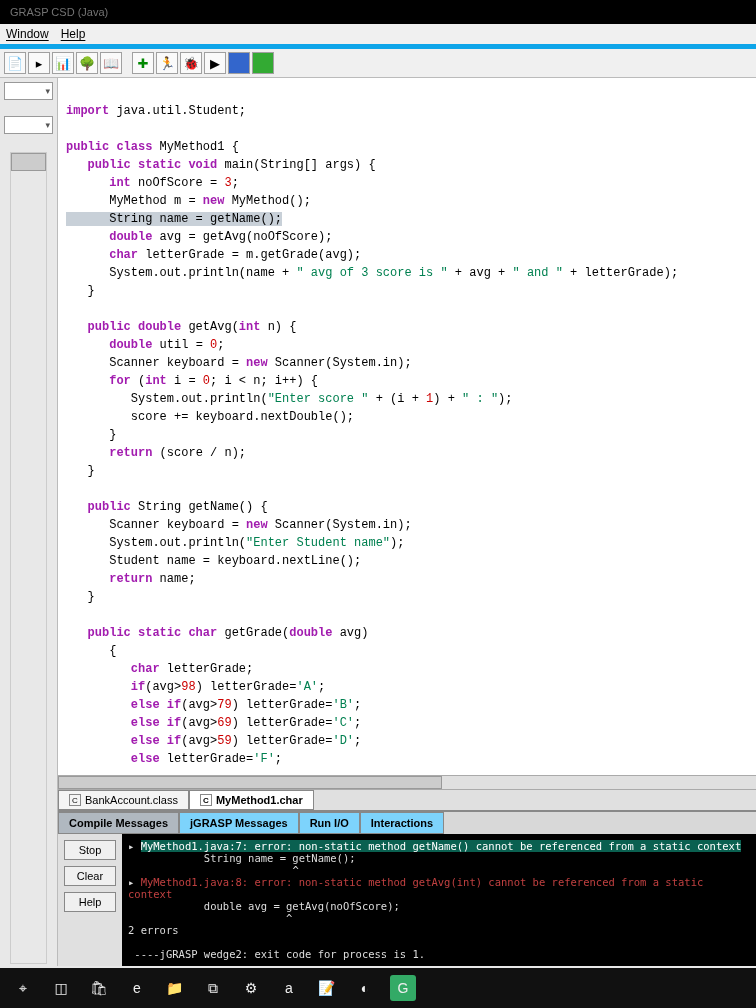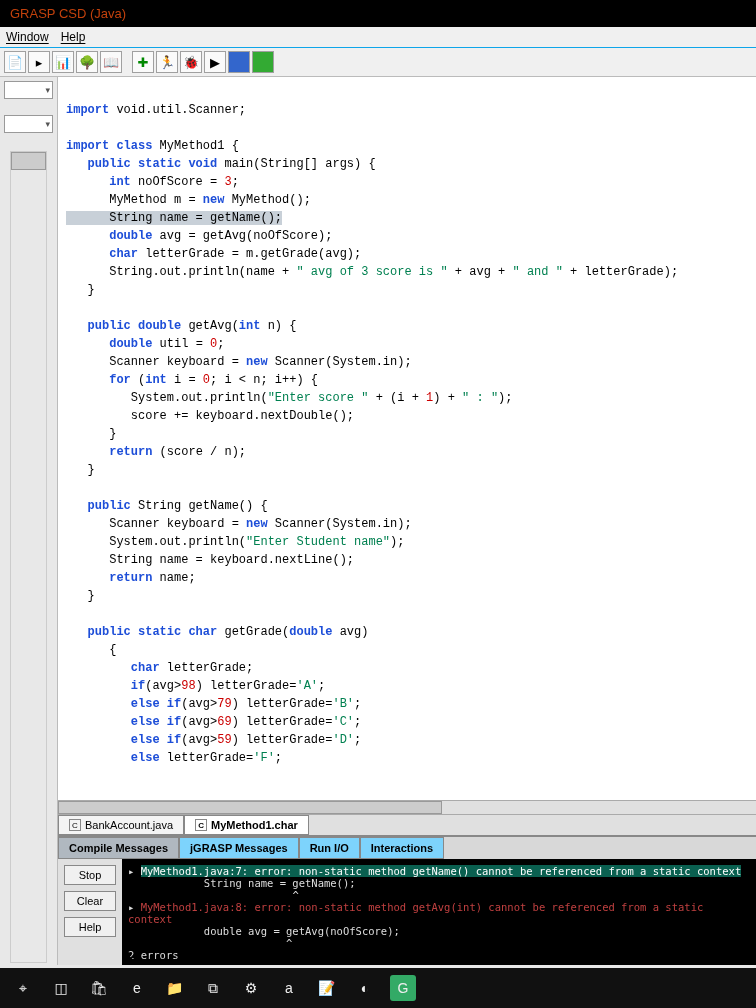--- a/index.html
+++ b/index.html
@@ -6,30 +6,30 @@
 body {
   font-family: "Segoe UI", Tahoma, sans-serif;
   background: #e8e8e8;
   width: 756px;
   height: 1008px;
   overflow: hidden;
   font-size: 12px;
 }
 .titlebar {
   background: #000;
-  color: #c2410c;
+  color: #737373;
   padding: 6px 10px;
-  font-size: 13px;
+  font-size: 11px;
 }
 .menubar {
   background: #f0f0f0;
   padding: 3px 6px;
   display: flex;
   gap: 12px;
-  border-bottom: 1px solid #0ea5e9;
+  border-bottom: 5px solid #0ea5e9;
 }
 .menubar span { text-decoration: underline; text-decoration-color: #000; text-underline-offset: 2px; cursor: pointer; }
 .toolbar {
   background: #f0f0f0;
   padding: 3px 4px;
   display: flex;
   gap: 2px;
   border-bottom: 1px solid #bbb;
   align-items: center;
 }
@@ -76,21 +76,21 @@
 }
 .editor {
   flex: 1;
   overflow: auto;
   padding: 6px 8px;
   font-family: Consolas, "Courier New", monospace;
   font-size: 12px;
   line-height: 1.5;
   white-space: pre;
 }
-.kw { color: #1d4ed8; font-weight: bold; }
+.kw { color: #a21caf; font-weight: bold; }
 .str { color: #008050; }
 .num { color: #c00; }
 .hl { background: #c8d0d8; }
 .tabbar {
   background: #e0e0e0;
   display: flex;
   border-top: 1px solid #aaa;
 }
 .ftab {
   padding: 3px 10px;
@@ -115,21 +115,21 @@
   font-size: 11px;
   font-weight: bold;
 }
 .ctab.active { background: #b0b8c0; }
 .console-body {
   display: flex;
   background: #000;
   color: #ddd;
   font-family: Consolas, monospace;
   font-size: 10.5px;
-  height: 106px;
+  height: 132px;
 }
 .console-btns {
   background: #e0e0e0;
   width: 64px;
   display: flex; flex-direction: column;
   gap: 6px;
   padding: 6px;
 }
 .console-btns button {
   padding: 3px 0; font-size: 11px;
@@ -192,46 +192,46 @@
   <div class="left-gutter">
     <div class="gcontrol">▾</div>
     <div class="gcontrol">▾</div>
     <div class="vtrack">
         <div class="vthumb"></div>
       </div>
   </div>
 
   <div class="editor-wrap">
     <div class="editor">
-<span class="kw">import</span><span> void.util.Scanner;</span>
-
-<span class="kw">import class</span><span> MyMethod1 {</span>
+<span class="kw">import</span><span> java.util.Student;</span>
+
+<span class="kw">public class</span><span> MyMethod1 {</span>
 <span class="kw">   public static void</span><span> main(String[] args) {</span>
 <span class="kw">      int</span><span> noOfScore = </span><span class="num">3</span><span>;</span>
 <span>      MyMethod m = </span><span class="kw">new</span><span> MyMethod();</span>
 <span class="hl">      String name = getName();</span>
 <span class="kw">      double</span><span> avg = getAvg(noOfScore);</span>
 <span class="kw">      char</span><span> letterGrade = m.getGrade(avg);</span>
-<span>      String.out.println(name + </span><span class="str">" avg of 3 score is "</span><span> + avg + </span><span class="str">" and "</span><span> + letterGrade);</span>
+<span>      System.out.println(name + </span><span class="str">" avg of 3 score is "</span><span> + avg + </span><span class="str">" and "</span><span> + letterGrade);</span>
 <span>   }</span>
 
 <span class="kw">   public double</span><span> getAvg(</span><span class="kw">int</span><span> n) {</span>
 <span class="kw">      double</span><span> util = </span><span class="num">0</span><span>;</span>
 <span>      Scanner keyboard = </span><span class="kw">new</span><span> Scanner(System.in);</span>
 <span class="kw">      for</span><span> (</span><span class="kw">int</span><span> i = </span><span class="num">0</span><span>; i &lt; n; i++) {</span>
 <span>         System.out.println(</span><span class="str">"Enter score "</span><span> + (i + </span><span class="num">1</span><span>) + </span><span class="str">" : "</span><span>);</span>
 <span>         score += keyboard.nextDouble();</span>
 <span>      }</span>
 <span class="kw">      return</span><span> (score / n);</span>
 <span>   }</span>
 
 <span class="kw">   public</span><span> String getName() {</span>
 <span>      Scanner keyboard = </span><span class="kw">new</span><span> Scanner(System.in);</span>
 <span>      System.out.println(</span><span class="str">"Enter Student name"</span><span>);</span>
-<span>      String name = keyboard.nextLine();</span>
+<span>      Student name = keyboard.nextLine();</span>
 <span class="kw">      return</span><span> name;</span>
 <span>   }</span>
 
 <span class="kw">   public static char</span><span> getGrade(</span><span class="kw">double</span><span> avg)</span>
 <span>      {</span>
 <span class="kw">         char</span><span> letterGrade;</span>
 <span class="kw">         if</span><span>(avg&gt;</span><span class="num">98</span><span>) letterGrade=</span><span class="str">'A'</span><span>;</span>
 <span class="kw">         else if</span><span>(avg&gt;</span><span class="num">79</span><span>) letterGrade=</span><span class="str">'B'</span><span>;</span>
 <span class="kw">         else if</span><span>(avg&gt;</span><span class="num">69</span><span>) letterGrade=</span><span class="str">'C'</span><span>;</span>
 <span class="kw">         else if</span><span>(avg&gt;</span><span class="num">59</span><span>) letterGrade=</span><span class="str">'D'</span><span>;</span>
@@ -241,21 +241,21 @@
 
 
 </div>
     <div class="hscroll">
         <div class="hthumb"></div>
       </div>
 
     <div class="tabbar">
       <div class="ftab">
           <span class="icn">C</span>
-          <span>BankAccount.java</span>
+          <span>BankAccount.class</span>
         </div>
       <div class="ftab active">
           <span class="icn">C</span>
           <span>MyMethod1.char</span>
         </div>
     </div>
 
     <div class="console">
       <div class="console-tabs">
         <div class="ctab active">Compile Messages</div>

